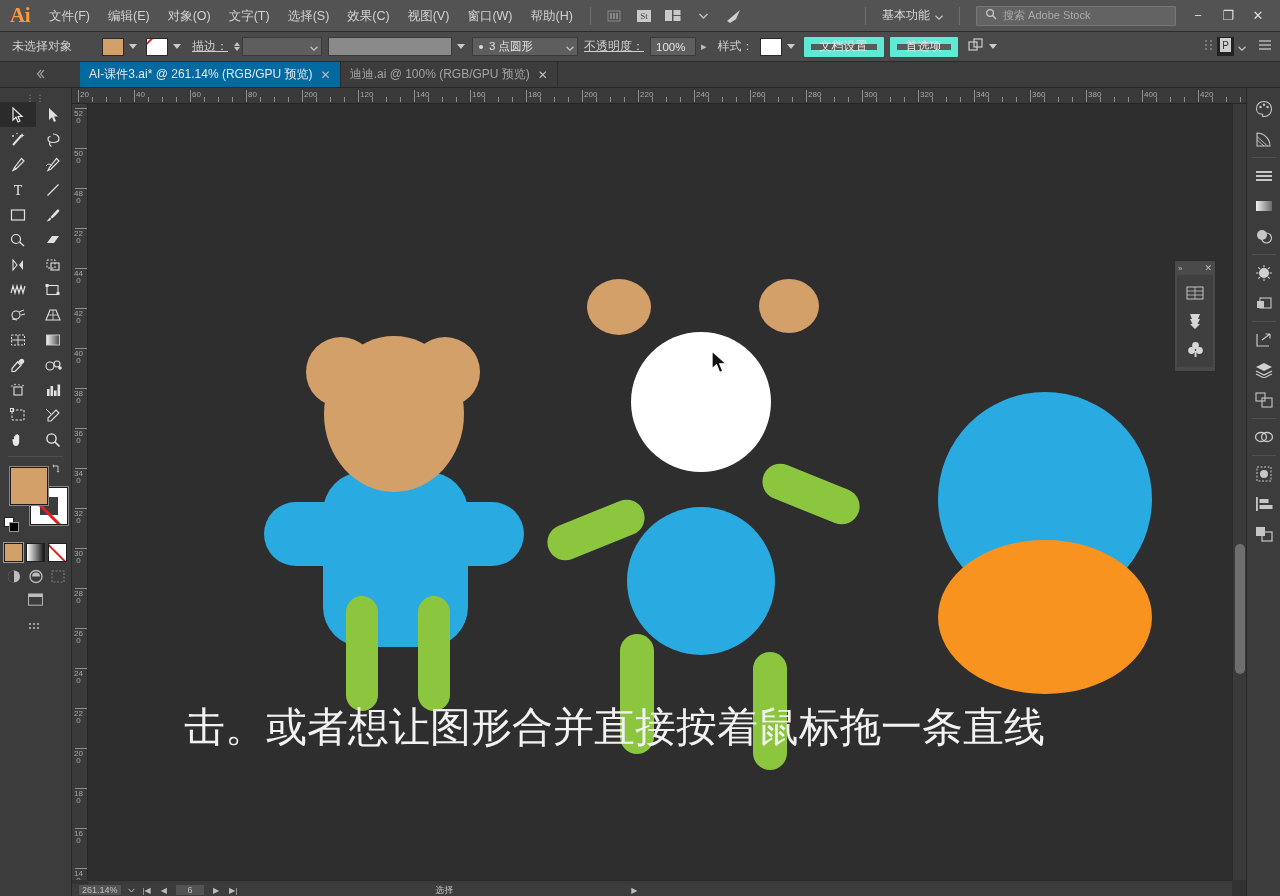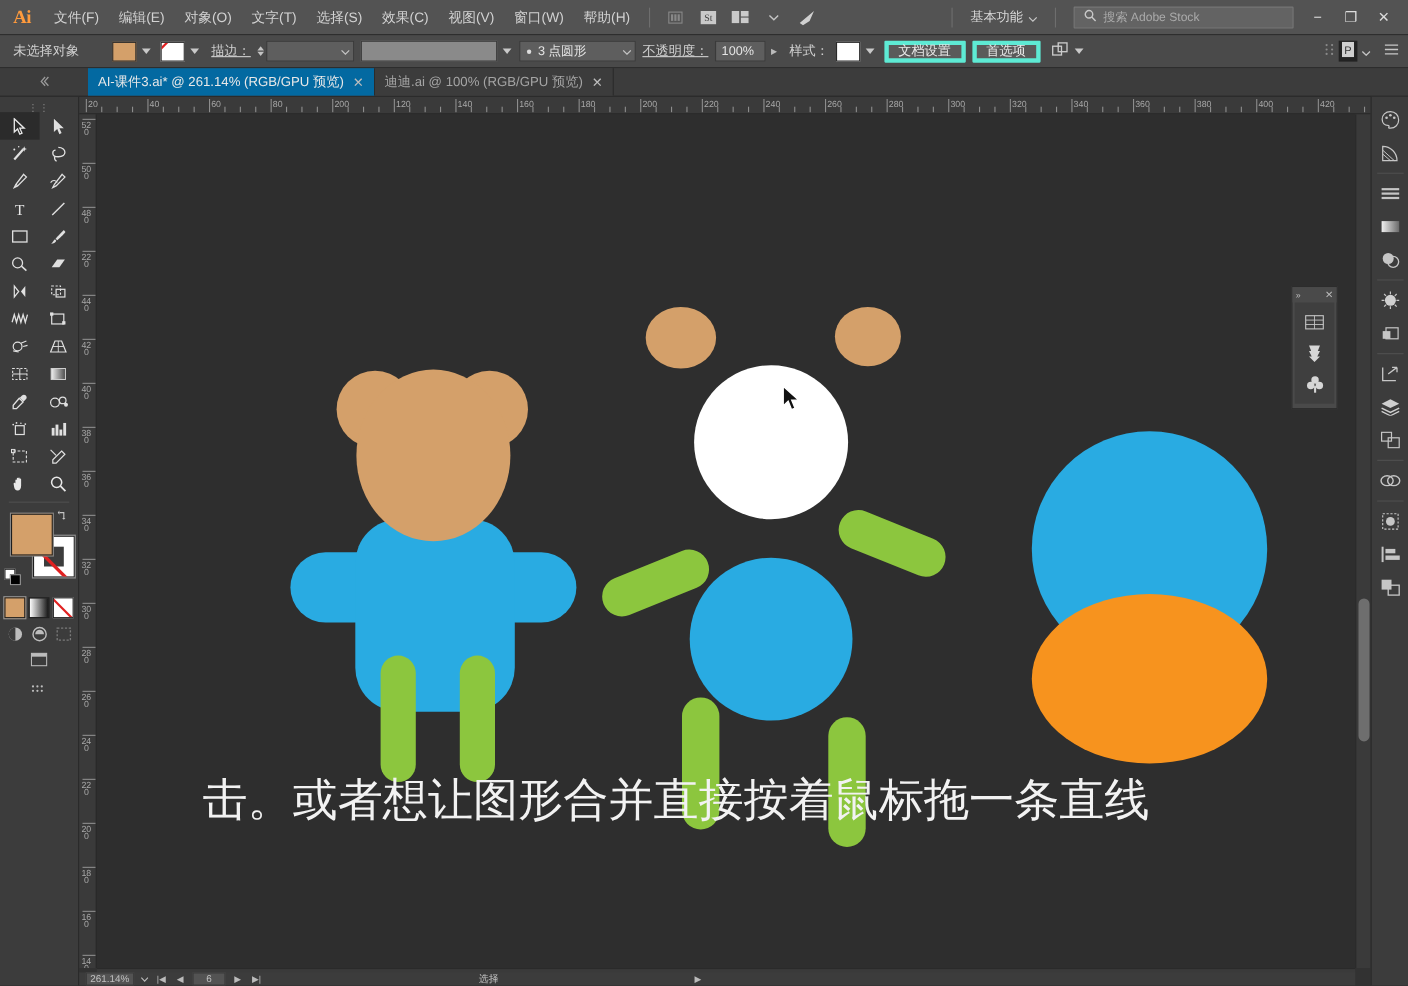--- a/index.html
+++ b/index.html
@@ -17,21 +17,21 @@
   
   .menubar {
     position: absolute; left: 0; top: 0; width: 1280px; height: 32px;
     background: #535353;
     display: flex; align-items: center;
     border-bottom: 1px solid #2b2b2b;
   }
   .ai-logo {
     width: 40px; height: 24px;
     display: flex; align-items: center; justify-content: center;
-    font-weight: bold; font-size: 17px; color: #ff9a3c;
+    font-weight: bold; font-size: 21px; color: #ff9a3c;
     font-family: "Liberation Serif", serif;
     letter-spacing: -0.5px;
   }
   .menu-item {
     padding: 0 9px; height: 32px; line-height: 32px;
     font-size: 12.5px; color: #d2d2d2; white-space: nowrap;
     cursor: default;
   }
   .menu-sep { width: 1px; height: 18px; background: #6e6e6e; margin: 0 8px; }
   .mb-icon {
@@ -95,21 +95,21 @@
     padding: 0 3px 0 6px; font-size: 11.5px; color: #e4e4e4;
   }
   .spin { display: flex; flex-direction: column; gap: 1px; margin-right: 2px; }
   .spin i {
     width: 0; height: 0; border-left: 3.5px solid transparent;
     border-right: 3.5px solid transparent; display: block;
   }
   .spin i.up { border-bottom: 4px solid #c4c4c4; }
   .spin i.dn { border-top: 4px solid #c4c4c4; }
   .cb-btn {
-    background: #5a5a5a; border: 4px solid #5eead4;
+    background: #5a5a5a; border: 7px solid #5eead4;
     height: 20px; padding: 0 9px; font-size: 12px; color: #e8e8e8;
     display: flex; align-items: center; border-radius: 1px;
   }
   .arrow-r { font-size: 11px; color: #bbb; padding: 0 5px; }
 
   
   .tabbar {
     position: absolute; left: 0; top: 62px; width: 1280px; height: 26px;
     background: #3c3c3c; display: flex; align-items: flex-end;
     border-bottom: 1px solid #262626;

